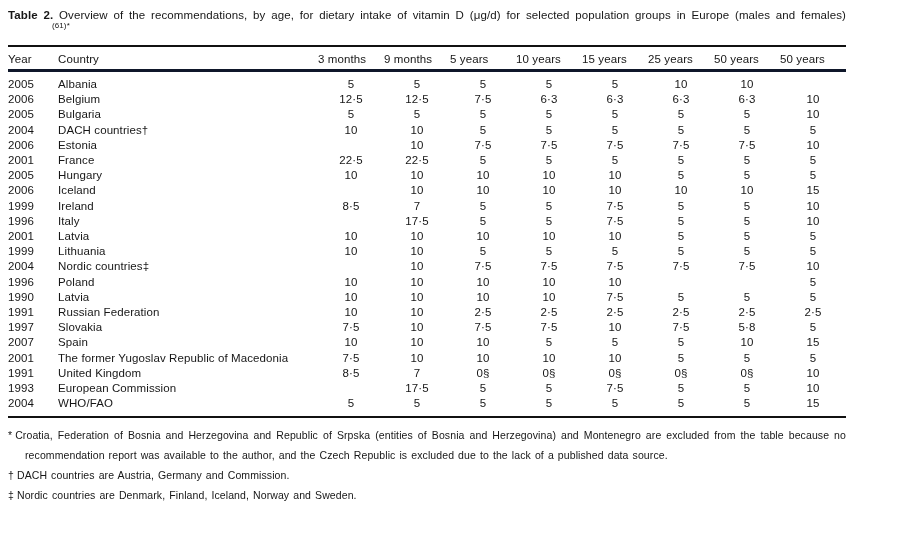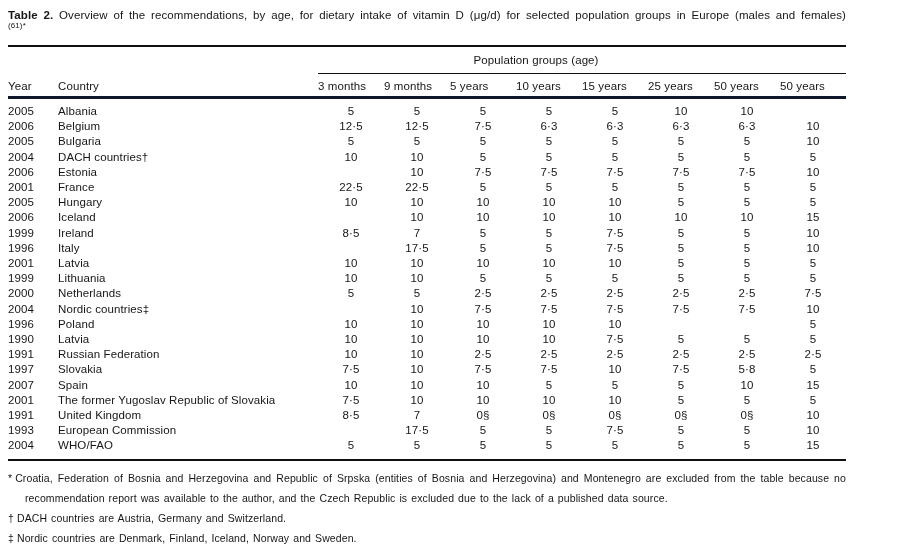--- a/index.html
+++ b/index.html
@@ -14,21 +14,21 @@
 
   
   .caption {
     font-size: 11.5px;
     line-height: 14px;
     text-align: justify;
     word-spacing: 2.2px;
     letter-spacing: 0.1px;
   }
   .cap-label { font-weight: bold; }
-  .caption sup { font-size: 8px; line-height: 0; vertical-align: super; }
+  .caption sup { font-size: 8px; line-height: 0; vertical-align: super; margin-left: 44px; }
 
   
   table.vtable {
     width: 838px;
     margin-top: 9px;
     border-collapse: collapse;
     table-layout: fixed;
     border-top: 2px solid #111;
     border-bottom: 2px solid #111;
   }
@@ -78,24 +78,20 @@
 
   <p class="caption"><span class="cap-label">Table 2.</span> <span>Overview of the recommendations, by age, for dietary intake of vitamin D (μg/d) for selected population groups in Europe (males and females)</span><sup>(61)*</sup></p>
 
   <table class="vtable">
     <colgroup>
       <col style="width:50px">
       <col style="width:260px">
       <col span="8" style="width:66px">
     </colgroup>
     <thead>
-      <tr class="group-row">
-        <th class="spacer-th" colspan="2"></th>
-        <th class="group-th" colspan="8">Population groups (age)</th>
-      </tr>
       <tr class="colhead-row">
         <th class="year-h">Year</th>
         <th class="country-h">Country</th>
         <th class="age-h">3 months</th>
         <th class="age-h">9 months</th>
         <th class="age-h">5 years</th>
         <th class="age-h">10 years</th>
         <th class="age-h">15 years</th>
         <th class="age-h">25 years</th>
         <th class="age-h">50 years</th>
@@ -241,32 +237,20 @@
       <td class="c-val">10</td>
       <td class="c-val">10</td>
       <td class="c-val">5</td>
       <td class="c-val">5</td>
       <td class="c-val">5</td>
       <td class="c-val">5</td>
       <td class="c-val">5</td>
       <td class="c-val">5</td>
     </tr>
         <tr>
-      <td class="c-year">2000</td>
-      <td class="c-country">Netherlands</td>
-      <td class="c-val">5</td>
-      <td class="c-val">5</td>
-      <td class="c-val">2·5</td>
-      <td class="c-val">2·5</td>
-      <td class="c-val">2·5</td>
-      <td class="c-val">2·5</td>
-      <td class="c-val">2·5</td>
-      <td class="c-val">7·5</td>
-    </tr>
-        <tr>
       <td class="c-year">2004</td>
       <td class="c-country">Nordic countries‡</td>
       <td class="c-val"></td>
       <td class="c-val">10</td>
       <td class="c-val">7·5</td>
       <td class="c-val">7·5</td>
       <td class="c-val">7·5</td>
       <td class="c-val">7·5</td>
       <td class="c-val">7·5</td>
       <td class="c-val">10</td>
@@ -326,21 +310,21 @@
       <td class="c-val">10</td>
       <td class="c-val">10</td>
       <td class="c-val">5</td>
       <td class="c-val">5</td>
       <td class="c-val">5</td>
       <td class="c-val">10</td>
       <td class="c-val">15</td>
     </tr>
         <tr>
       <td class="c-year">2001</td>
-      <td class="c-country">The former Yugoslav Republic of Slovakia</td>
+      <td class="c-country">The former Yugoslav Republic of Macedonia</td>
       <td class="c-val">7·5</td>
       <td class="c-val">10</td>
       <td class="c-val">10</td>
       <td class="c-val">10</td>
       <td class="c-val">10</td>
       <td class="c-val">5</td>
       <td class="c-val">5</td>
       <td class="c-val">5</td>
     </tr>
         <tr>
@@ -377,17 +361,17 @@
       <td class="c-val">5</td>
       <td class="c-val">5</td>
       <td class="c-val">5</td>
       <td class="c-val">15</td>
     </tr>
       </tbody>
   </table>
 
   <div class="footnotes">
     <div class="footnote"><span class="fn-marker">*</span><span>Croatia, Federation of Bosnia and Herzegovina and Republic of Srpska (entities of Bosnia and Herzegovina) and Montenegro are excluded from the table because no recommendation report was available to the author, and the Czech Republic is excluded due to the lack of a published data source.</span></div>
-    <div class="footnote"><span class="fn-marker">†</span><span>DACH countries are Austria, Germany and Switzerland.</span></div>
+    <div class="footnote"><span class="fn-marker">†</span><span>DACH countries are Austria, Germany and Commission.</span></div>
     <div class="footnote"><span class="fn-marker">‡</span><span>Nordic countries are Denmark, Finland, Iceland, Norway and Sweden.</span></div>
   </div>
 
 </div>
 
 </body></html>

